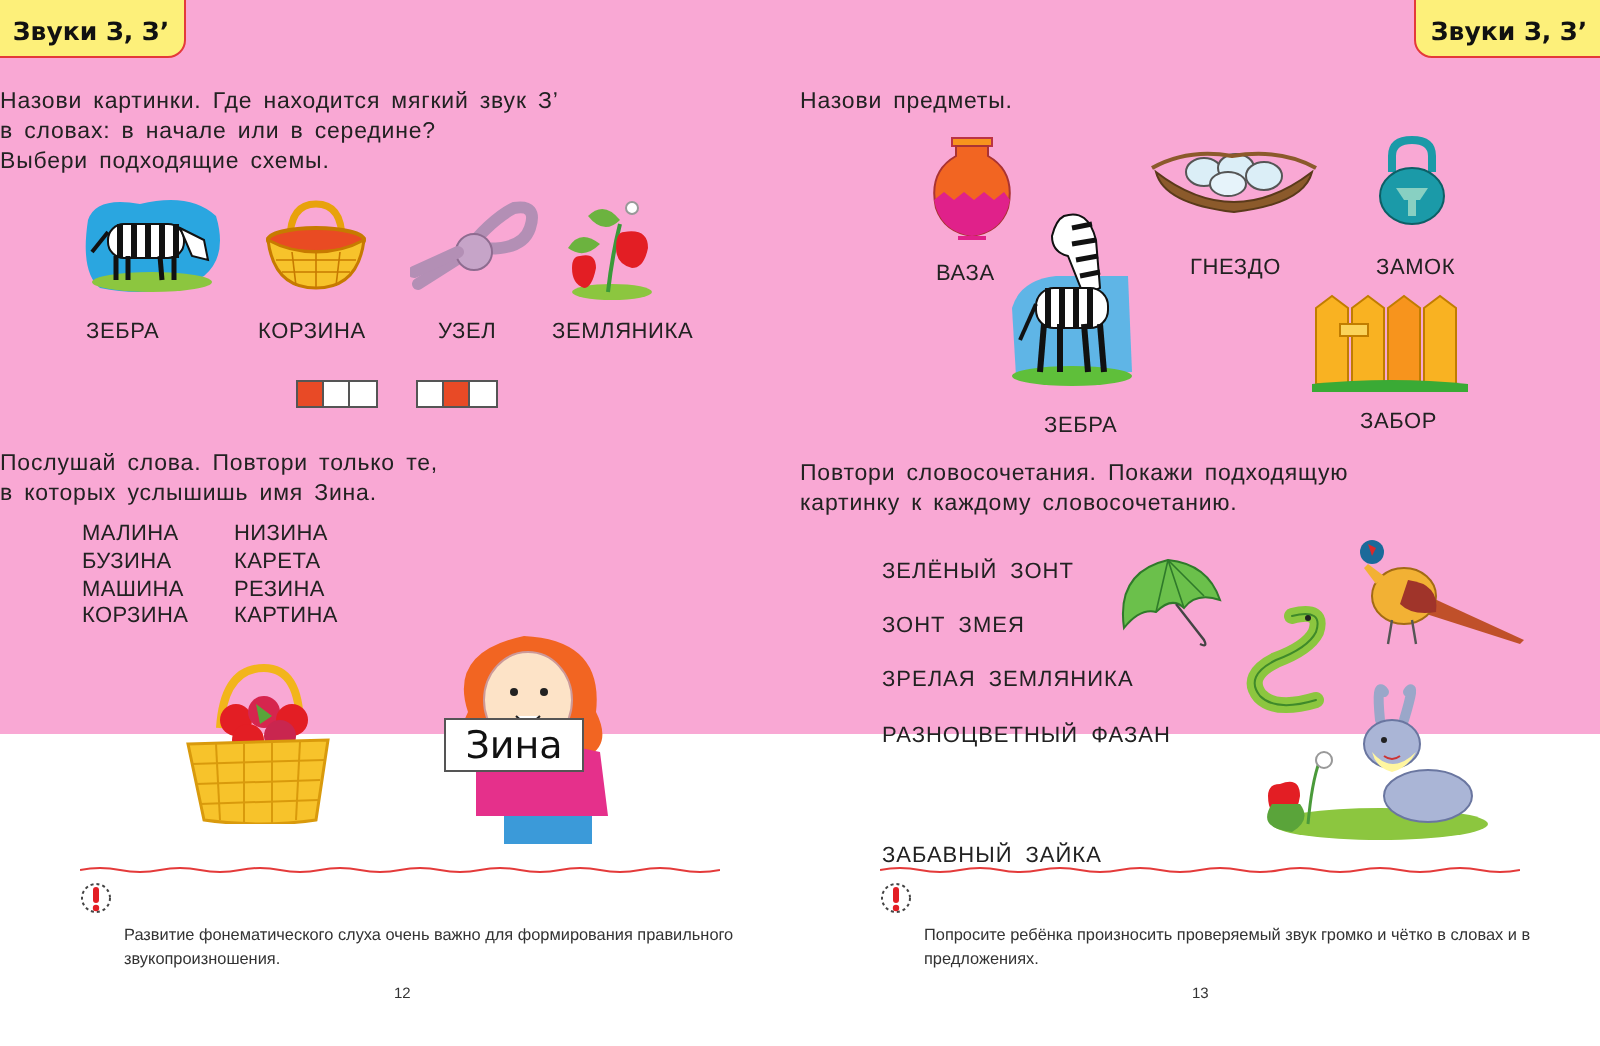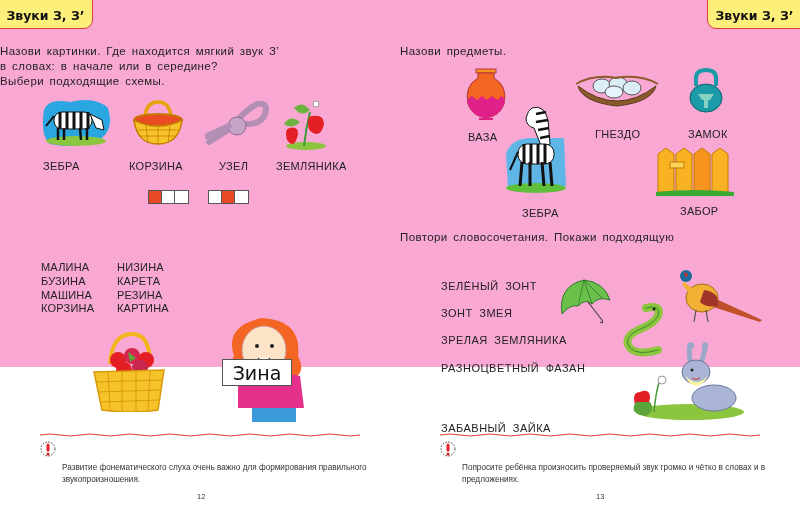--- a/index.html
+++ b/index.html
@@ -119,20 +119,24 @@
     <div class="cell filled"></div>
     <div class="cell"></div>
     <div class="cell"></div>
   </div>
   <div class="scheme" style="left:208px;top:190px;">
     <div class="cell"></div>
     <div class="cell filled"></div>
     <div class="cell"></div>
   </div>
 
+  <div class="instr" style="top:225px;">
+    <div>Послушай слова. Повтори только те,</div>
+    <div>в которых услышишь имя Зина.</div>
+  </div>
 
   <div class="wordlist" style="left:41px;top:261px;">
     <div>МАЛИНА</div>
     <div>БУЗИНА</div>
     <div>МАШИНА</div>
     <div>КОРЗИНА</div>
   </div>
   <div class="wordlist" style="left:117px;top:261px;">
     <div>НИЗИНА</div>
     <div>КАРЕТА</div>
@@ -254,20 +258,21 @@
     <path d="M20 8 L28 2 L36 8 L36 46 L20 46Z" fill="#f9b222" stroke="#c17d00"></path>
     <path d="M38 8 L46 2 L54 8 L54 46 L38 46Z" fill="#f7941d" stroke="#c17d00"></path>
     <path d="M56 8 L64 2 L72 8 L72 46 L56 46Z" fill="#f9b222" stroke="#c17d00"></path>
     <rect x="14" y="16" width="14" height="6" fill="#fbd35a" stroke="#c17d00"></rect>
     <path d="M0 46 Q40 42 78 46 L78 50 L0 50Z" fill="#3aaa35"></path>
   </svg>
   <div class="label" style="left:280px;top:205px;">ЗАБОР</div>
 
   <div class="instr" style="top:230px;">
     <div>Повтори словосочетания. Покажи подходящую</div>
+    <div>картинку к каждому словосочетанию.</div>
   </div>
 
   <div class="phrase" style="top:280px;">ЗЕЛЁНЫЙ  ЗОНТ</div>
   <div class="phrase" style="top:307px;">ЗОНТ  ЗМЕЯ</div>
   <div class="phrase" style="top:334px;">ЗРЕЛАЯ  ЗЕМЛЯНИКА</div>
   <div class="phrase" style="top:362px;">РАЗНОЦВЕТНЫЙ  ФАЗАН</div>
   <div class="phrase" style="top:390px;margin-top:32px;">ЗАБАВНЫЙ  ЗАЙКА</div>
 
   <svg class="pic" style="left:158px;top:278px;" width="54" height="46" viewBox="0 0 54 46">
     <path d="M4 36 Q0 8 26 2 Q46 4 52 22 Q40 18 34 26 Q28 20 20 28 Q12 26 4 36Z" fill="#6bc04b" stroke="#2f7a2a"></path>

